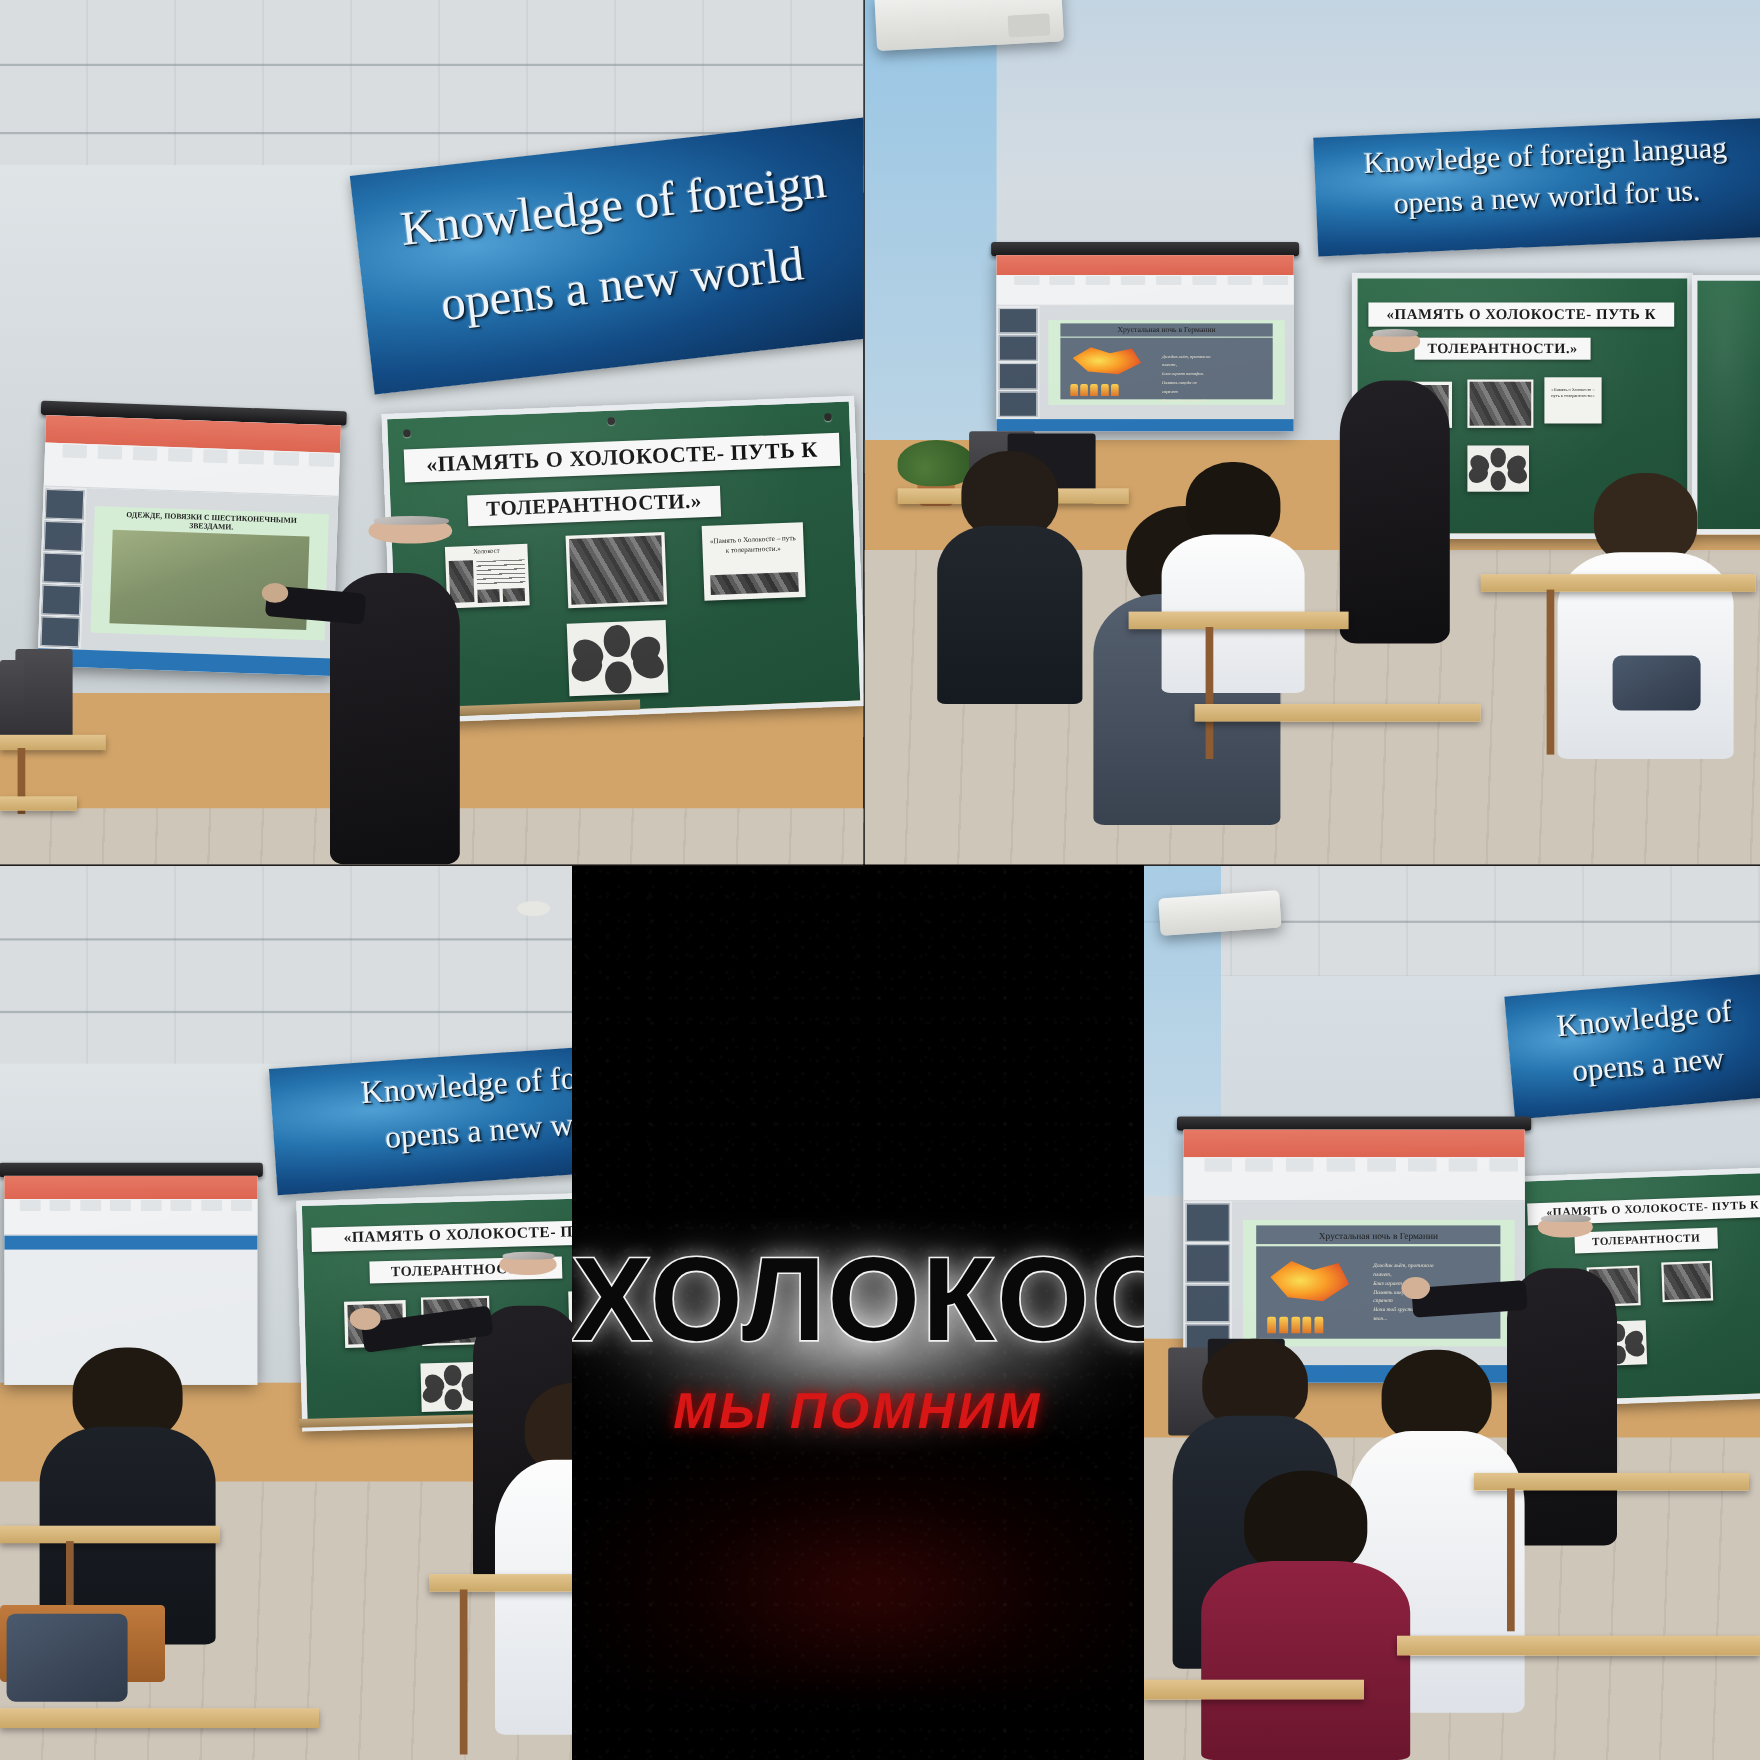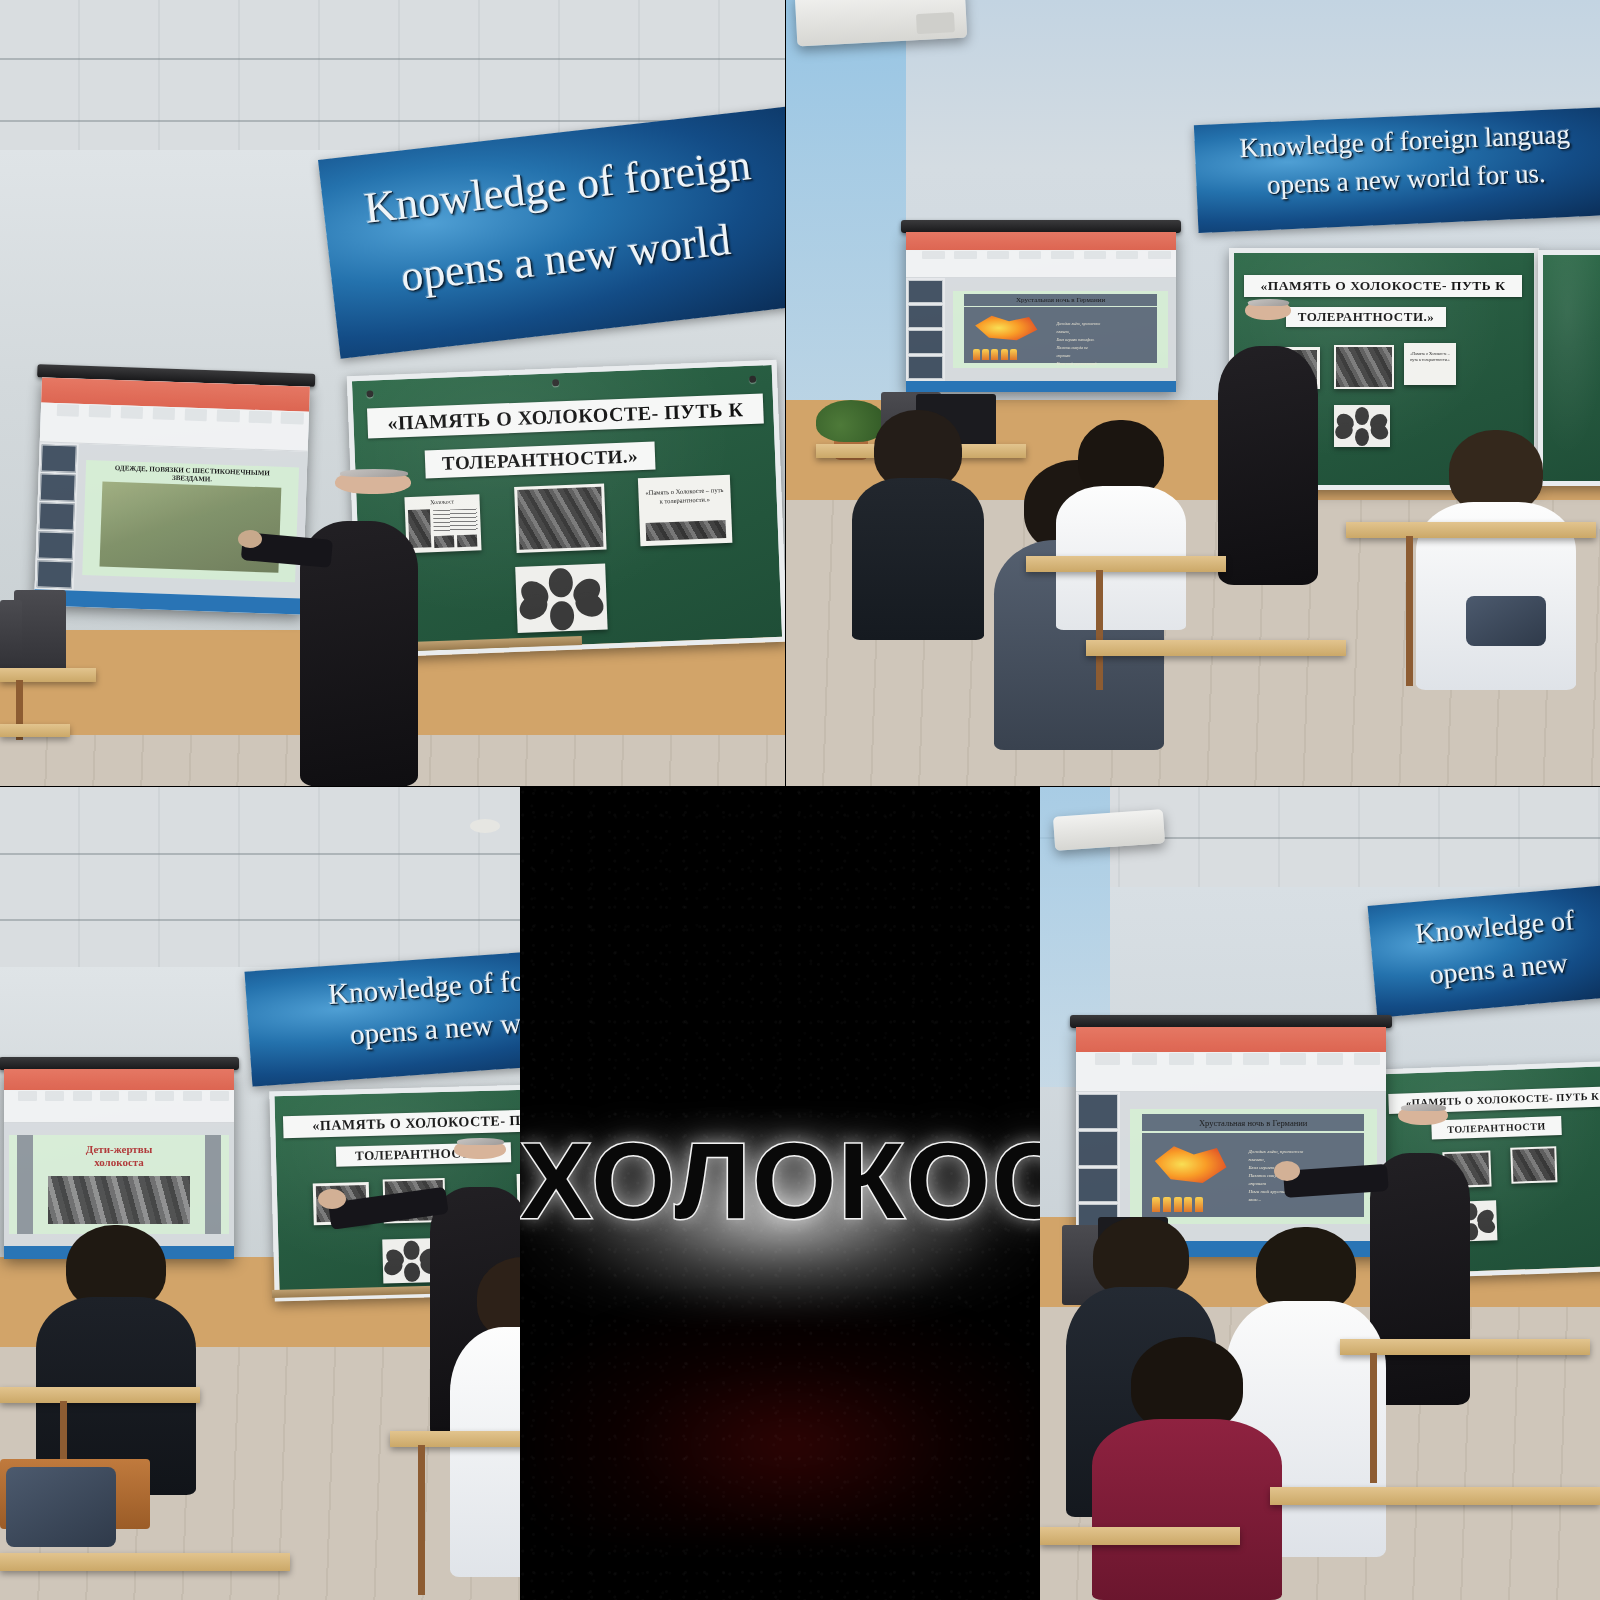--- a/index.html
+++ b/index.html
@@ -434,33 +434,20 @@
                 <i></i>
                 <i></i>
                 <i></i>
                 <i></i>
                 <i></i>
                 <i></i>
                 <i></i>
                 <i></i>
               </div>
             </div>
-          <div class="ppt-body">
-            <div class="ppt-stage" style="padding:2%;">
-              <div class="slide slide-c">
-                <div class="cband" style="left:4%;"></div>
-                <div class="cband" style="right:4%;"></div>
-                <div class="ctitle" style="font-size:11px;">
-                  <span>Дети-жертвы</span><br>
-                  <span>холокоста</span>
-                </div>
-                <div class="cpic"></div>
-              </div>
-            </div>
-          </div>
           <div class="ppt-status"></div>
         </div>
       </div>
     </div>
 
     <div class="teacher" style="left:430px;top:352px;width:100px;height:300px;">
       <div class="t-dress"></div>
       <div class="t-head" style="left:24%;width:52%;">
           <div class="t-scarf"></div>
         </div>
@@ -606,15 +593,16 @@
     <div class="desk-leg" style="left:330px;top:566px;height:130px;"></div>
     <div class="desk" style="left:0;top:740px;width:200px;height:18px;"></div>
     <div class="desk" style="left:230px;top:700px;width:330px;height:18px;"></div>
   </div>
 
   <div class="panel" id="black-panel" style="left:520px;top:787px;width:520px;height:813px;">
     <div class="glow"></div>
     <div class="redglow"></div>
     <div class="noise"></div>
     <div id="holo-word" style="top:340px;font-size:108px;line-height:1;">ХОЛОКОСТ</div>
+    <div id="holo-sub" style="top:472px;font-size:46px;line-height:1;">МЫ ПОМНИМ</div>
   </div>
 
 </div>
 
 </body></html>

